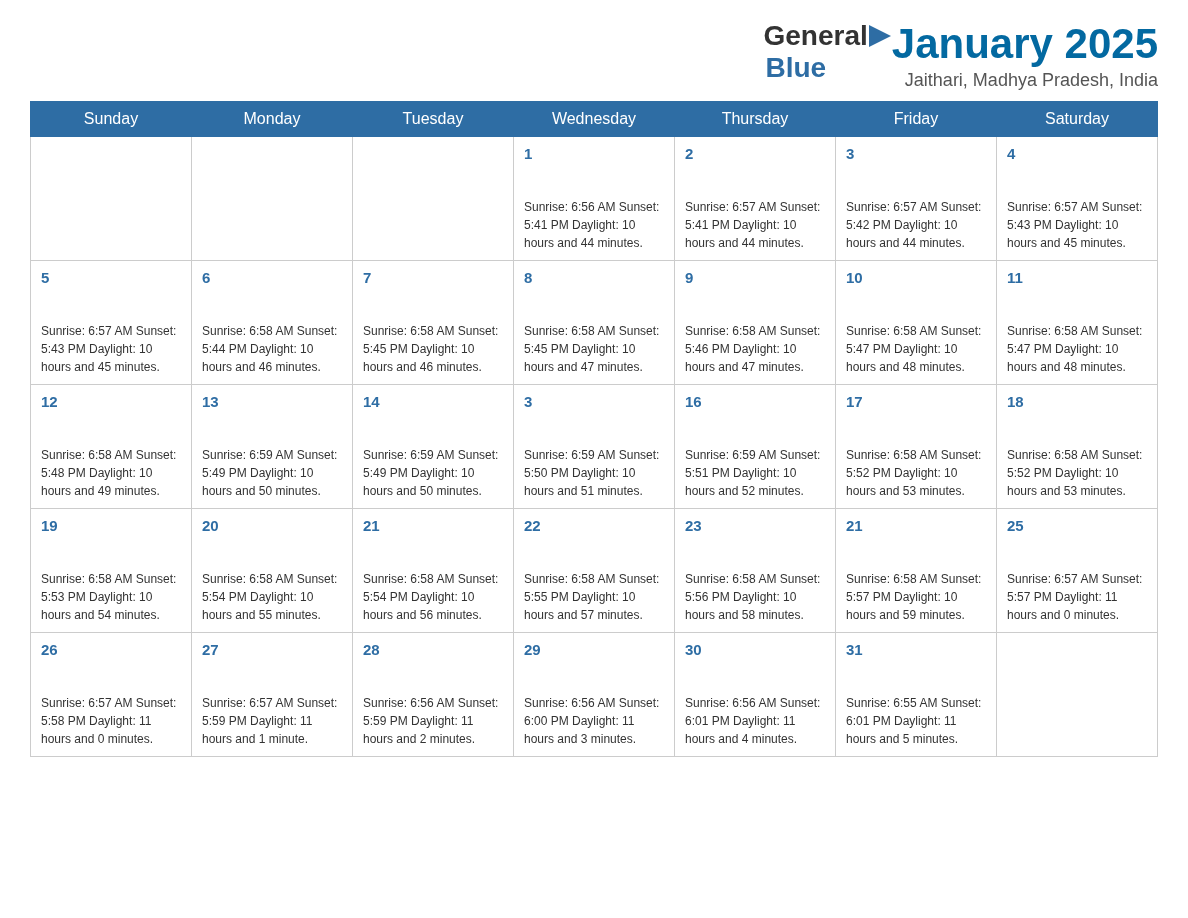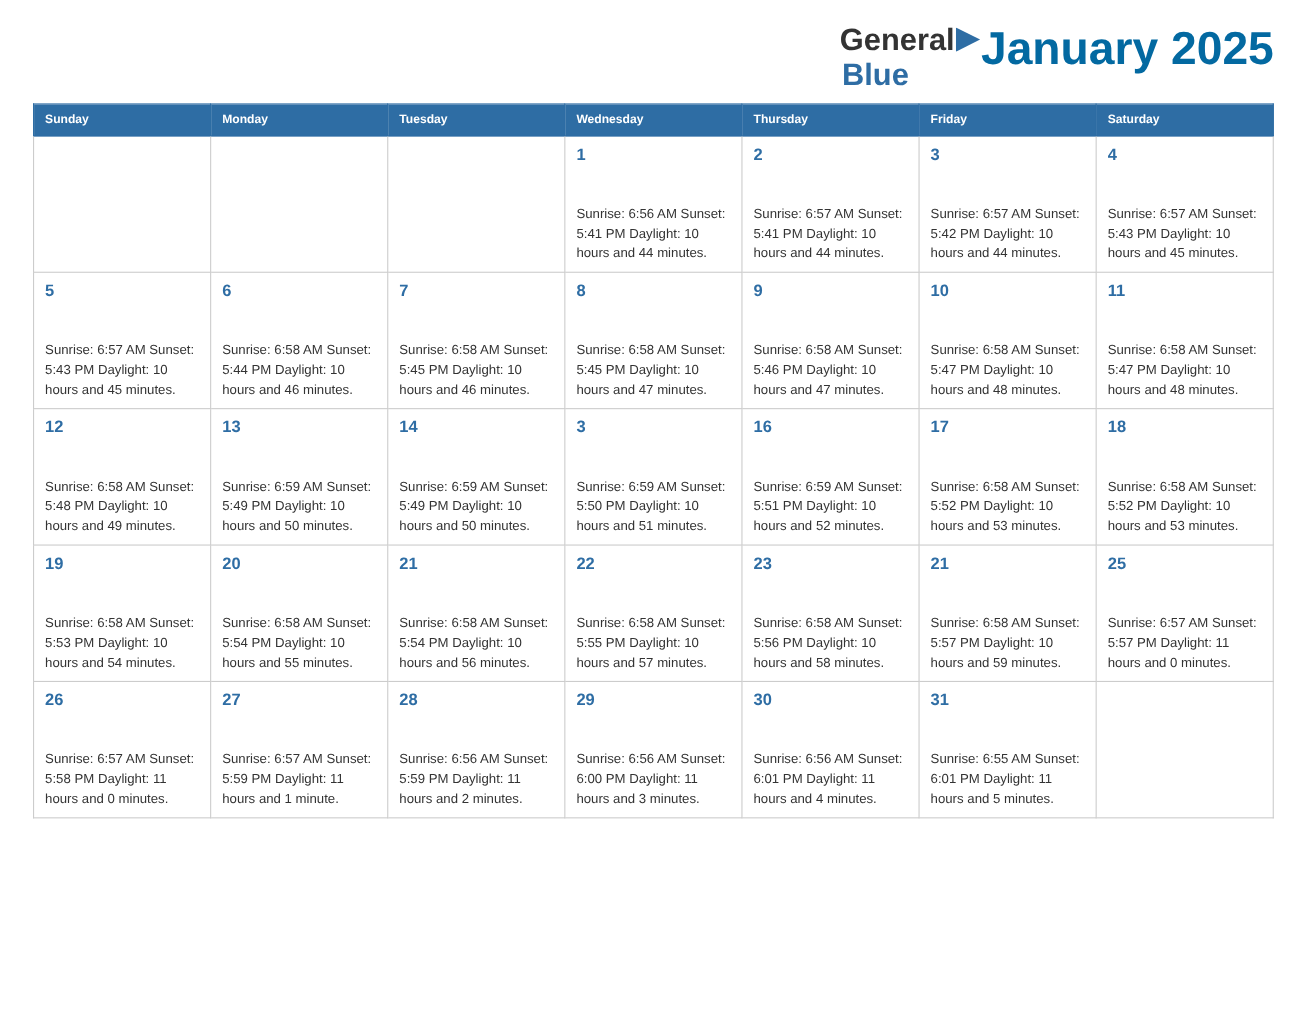--- a/index.html
+++ b/index.html
@@ -30,24 +30,24 @@
       margin-top: 2px;
     }
     table {
       width: 100%;
       border-collapse: collapse;
       margin-top: 10px;
     }
     thead tr th {
       background-color: #2e6da4;
       color: #fff;
-      font-size: 11px;
-      font-weight: bold;
+      font-size: 16px;
+      font-weight: normal;
       padding: 8px 10px;
-      text-align: left;
+      text-align: center;
       border: 1px solid #2e6da4;
     }
     tbody tr td {
       border: 1px solid #ccc;
       padding: 8px 10px;
       vertical-align: top;
       width: 14.28%;
       height: 120px;
       font-size: 12.5px;
       color: #333;
@@ -87,20 +87,21 @@
       <svg width="22" height="22" viewBox="0 0 22 22" style="margin:0 1px;vertical-align:middle;">
         <polygon points="0,0 22,11 0,22" fill="#2e6da4"></polygon>
       </svg>
     </div>
     <div>
       <span style="font-size:28px;font-weight:bold;color:#2e6da4;font-family:Arial,sans-serif;margin-left:2px;">Blue</span>
     </div>
   </div>
   <div class="title-section">
     <div class="page-title">January 2025</div>
+    <div class="subtitle">Jaithari, Madhya Pradesh, India</div>
   </div>
 </div>
 
 <table>
   <thead>
     <tr>
     <th>Sunday</th>
         <th>Monday</th>
         <th>Tuesday</th>
         <th>Wednesday</th>

